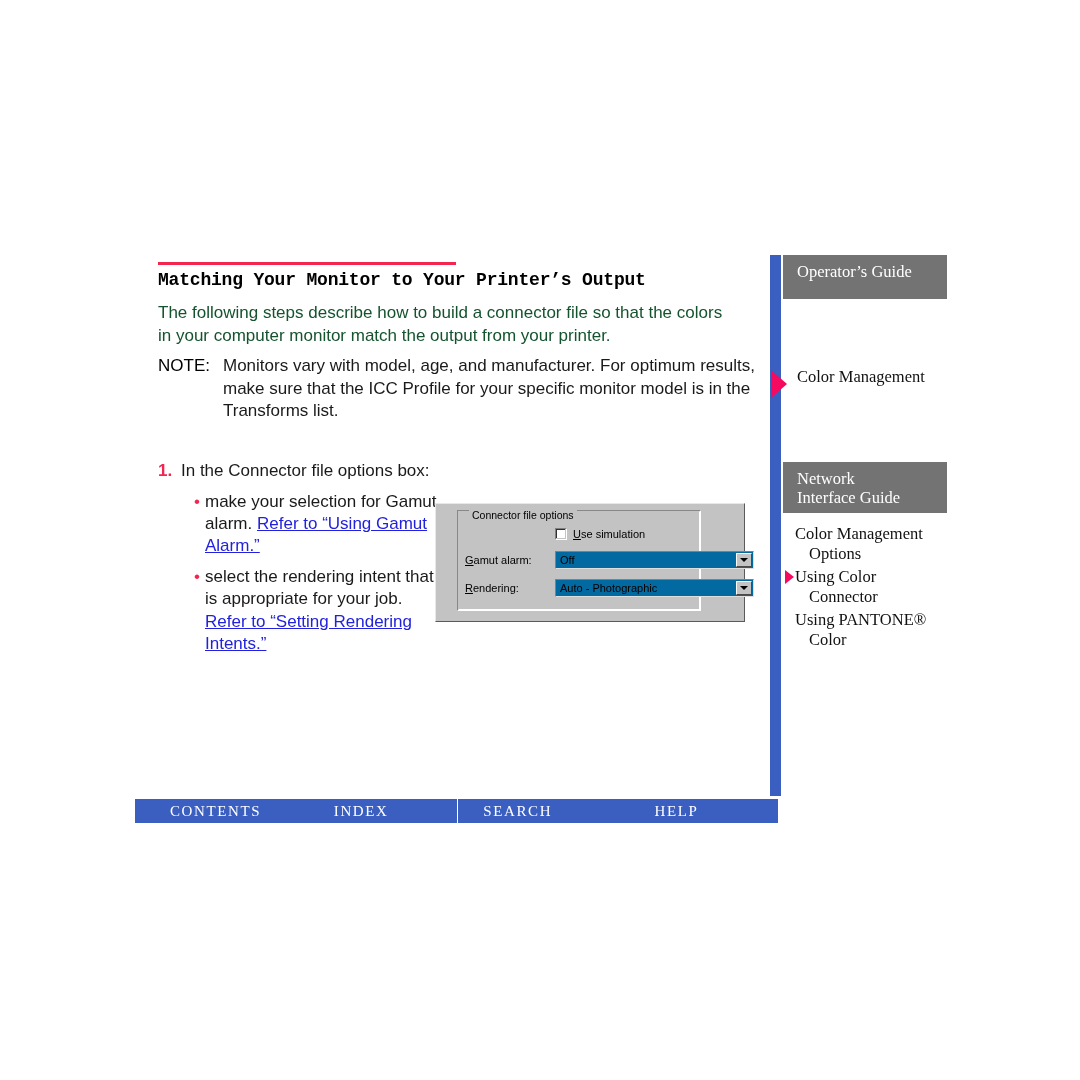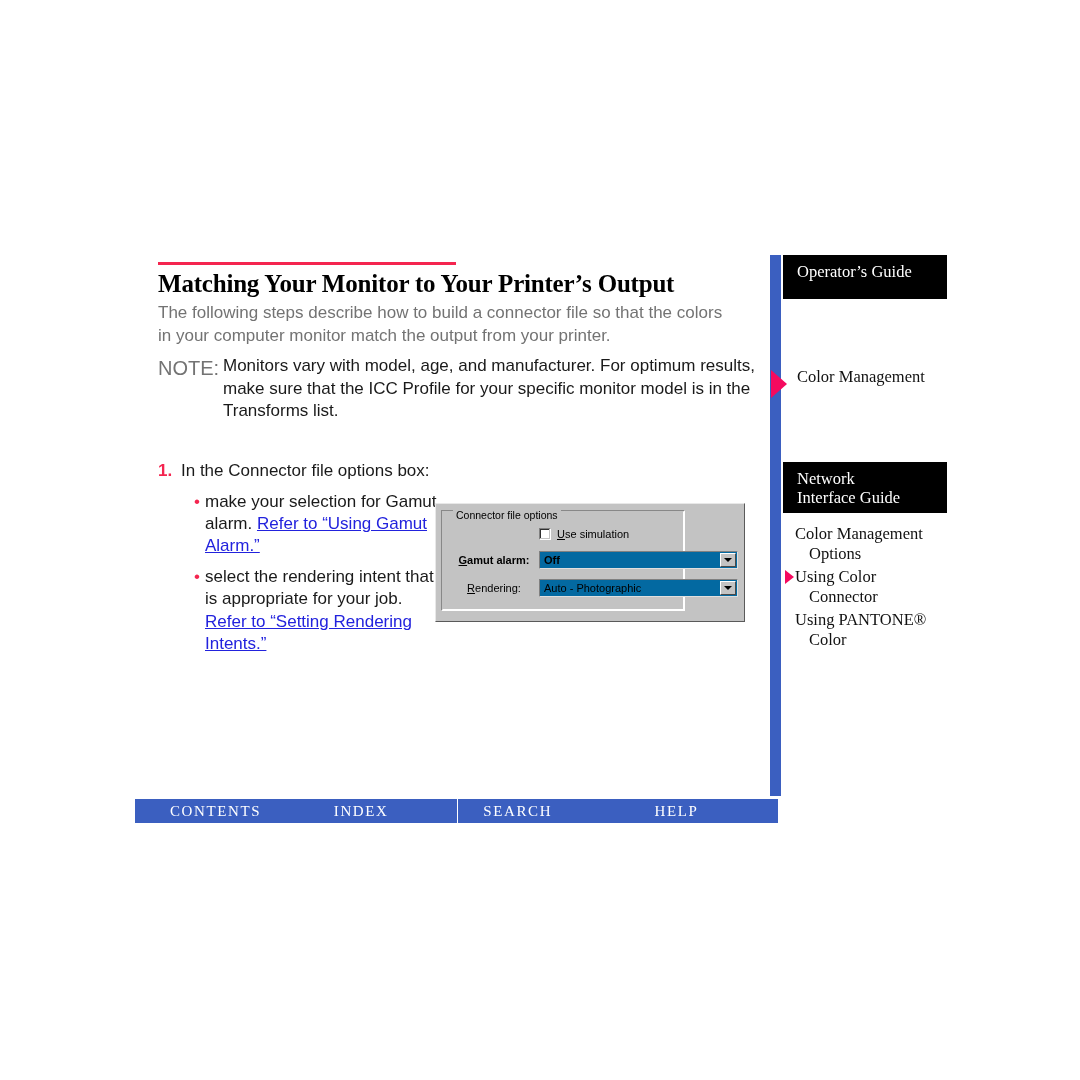--- a/index.html
+++ b/index.html
@@ -39,54 +39,54 @@
     width: 298px;
     height: 3px;
     background: #F4254F;
   }
 
   .page-title {
     position: absolute;
     left: 23px;
     top: 21px;
     width: 600px;
-    font-size: 25px;
+    font-size: 18px;
     font-weight: bold;
     color: #000000;
     letter-spacing: -0.2px;
     line-height: 1.05;
-    font-family: Liberation Serif, serif;
+    font-family: Liberation Mono, monospace;
   }
 
   .intro {
     position: absolute;
     left: 23px;
     top: 52px;
     width: 580px;
     font-size: 17px;
-    color: #737373;
+    color: #14532d;
     line-height: 1.33;
   }
 
   
   .note-block {
     position: absolute;
     left: 23px;
     top: 105px;
     width: 605px;
   }
   .note-row {
     display: flex;
     align-items: flex-start;
   }
   .note-label {
     flex: 0 0 auto;
     width: 65px;
-    font-size: 20px;
-    color: #737373;
+    font-size: 17px;
+    color: #000000;
     line-height: 1.33;
   }
   .note-text {
     flex: 1 1 auto;
     font-size: 17px;
     color: #1a1a1a;
     line-height: 1.33;
   }
   .note-text2 {
     margin-left: 65px;
@@ -157,29 +157,28 @@
     height: 117px;
     background: #C3C3C3;
     border-top: 1px solid #E8E8E8;
     border-left: 1px solid #E8E8E8;
     border-right: 1px solid #5A5A5A;
     border-bottom: 1px solid #5A5A5A;
     font-family: "Liberation Sans", sans-serif;
   }
   .groupbox {
     position: absolute;
-    left: 5px;
+    left: 21px;
     top: 6px;
     width: 244px;
     height: 101px;
     border: 1px solid #888888;
     border-right-color: #FFFFFF;
     border-bottom-color: #FFFFFF;
     box-sizing: border-box;
-    text-align: center;
   }
   .groupbox-inner {
     position: absolute;
     left: 0; top: 0;
     width: 100%; height: 100%;
     border: 1px solid #FFFFFF;
     border-left-color: transparent;
     border-top-color: transparent;
     box-sizing: border-box;
   }
@@ -217,21 +216,21 @@
     color: #000000;
     white-space: nowrap;
   }
   .acc { text-decoration: underline; }
 
   .field-row {
     position: absolute;
     display: flex;
     align-items: center;
   }
-  .field-row.r1 { left: 7px; top: 40px; font-weight: bold; }
+  .field-row.r1 { left: 7px; top: 40px; }
   .field-row.r2 { left: 7px; top: 68px; }
   .field-label {
     width: 90px;
     font-size: 11px;
     color: #000000;
   }
   .combo {
     position: relative;
     width: 199px;
     height: 18px;
@@ -286,21 +285,21 @@
     position: absolute;
     left: 781px;
     top: 255px;
     width: 180px;
     height: 410px;
   }
   .nav-panel {
     position: absolute;
     left: 2px;
     width: 164px;
-    background: #000000;
+    background: #737373;
     color: #FFFFFF;
     font-family: "Liberation Serif", serif;
     font-size: 16.5px;
     line-height: 1.18;
     padding: 7px 0 7px 14px;
     box-sizing: border-box;
   }
   .nav-panel.active {
     background: #FFFFFF;
     color: #111111;

